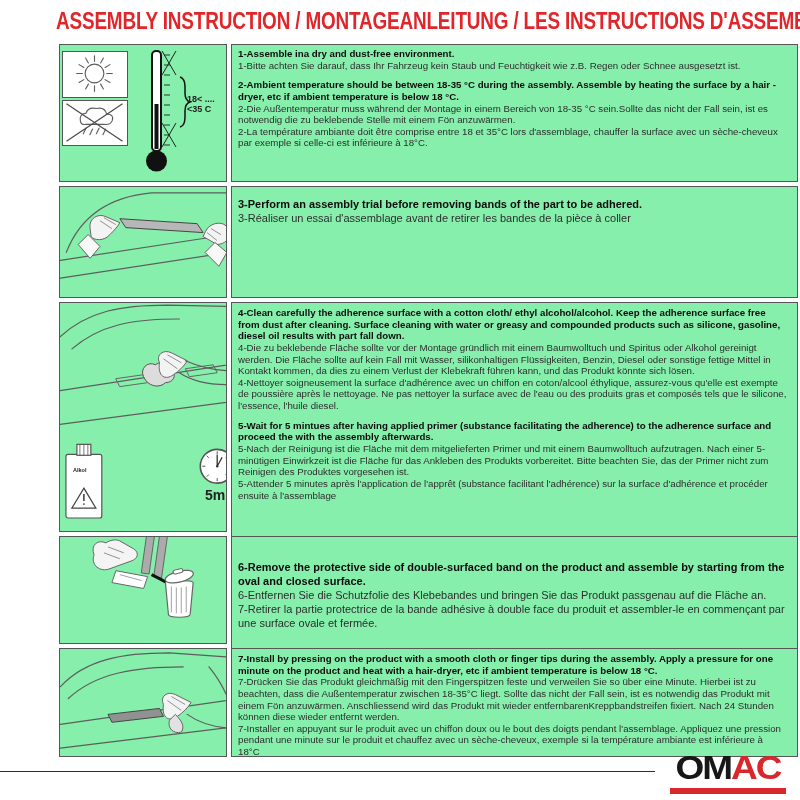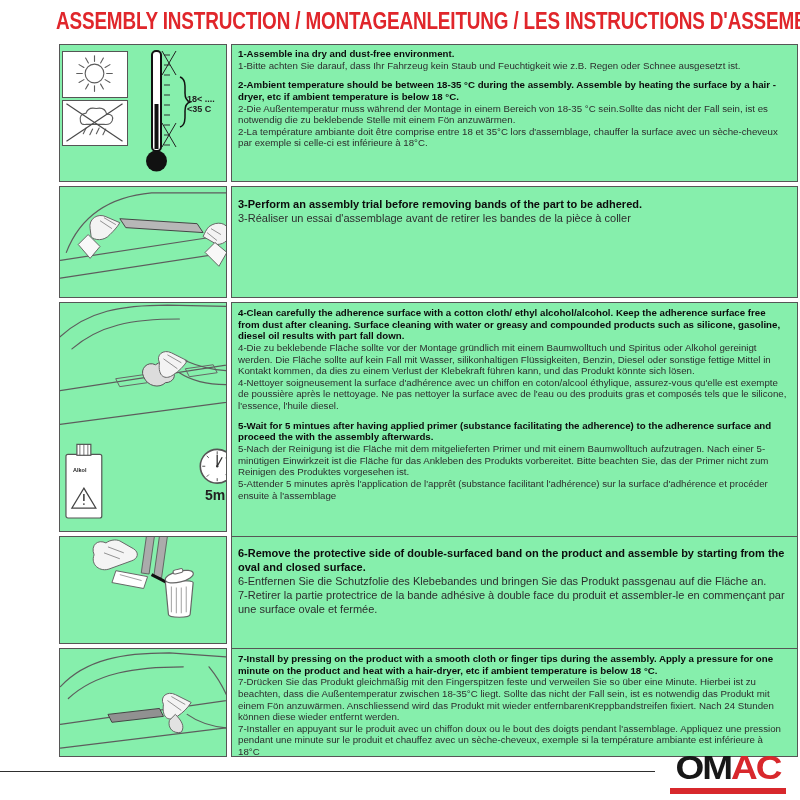--- a/index.html
+++ b/index.html
@@ -213,21 +213,21 @@
       <g>
         <path d="M106,46 C106,43.5 134,43.5 134,46 L131,78 C131,82 109,82 109,78 Z" fill="#fff" stroke="#666" stroke-width="1.2"></path>
         <path d="M112,50 V76 M117,51 V77 M122,51 V77 M127,50 V76" stroke="#888" stroke-width="0.8" fill="none"></path>
         <g transform="rotate(-14 120 40)">
           <ellipse cx="120" cy="40" rx="14.5" ry="5.5" fill="#fff" stroke="#666" stroke-width="1.2"></ellipse>
           <rect x="115" y="32.5" width="10" height="4" rx="2" fill="#fff" stroke="#666" stroke-width="1"></rect>
         </g>
       </g>
     </svg>
   </div>
-  <div class="cell cell-r txt txt-md" style="top:536px;height:120px;padding-top:10px;">
+  <div class="cell cell-r txt txt-md" style="top:536px;height:120px;padding-top:24px;">
     <p class="b">6-Remove the protective side of double-surfaced band on the product and assemble by starting from the oval and closed surface.</p>
     <p>6-Entfernen Sie die Schutzfolie des Klebebandes und bringen Sie das Produkt passgenau auf die Fläche an.</p>
     <p>7-Retirer la partie protectrice de la bande adhésive à double face du produit et assembler-le en commençant par une surface ovale et fermée.</p>
   </div>
 
   <div class="cell cell-l" style="top:648px;height:109px;">
     <svg viewBox="0 0 196 107" width="195" height="106">
       <path class="line" d="M0,38 C26,10 64,4 110,4 L196,10"></path>
       <path class="line" d="M8,50 C36,24 76,18 124,18"></path>
       <path class="line" d="M150,18 C168,40 178,66 180,98"></path>

